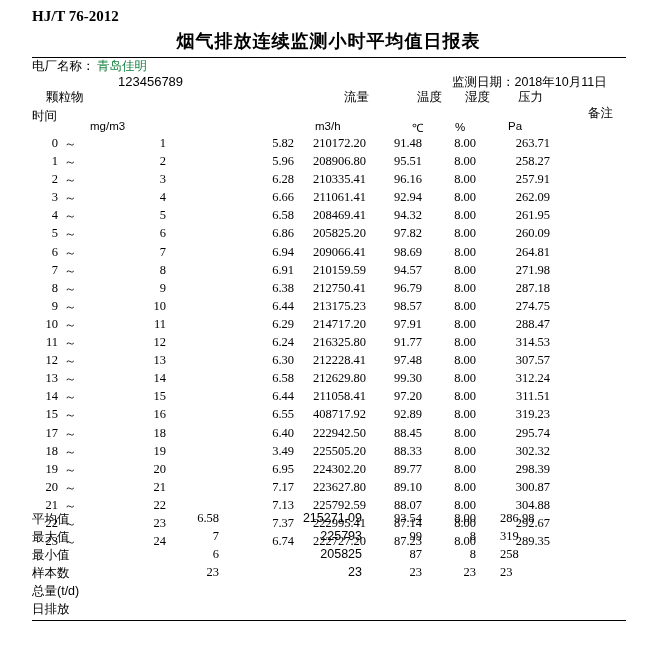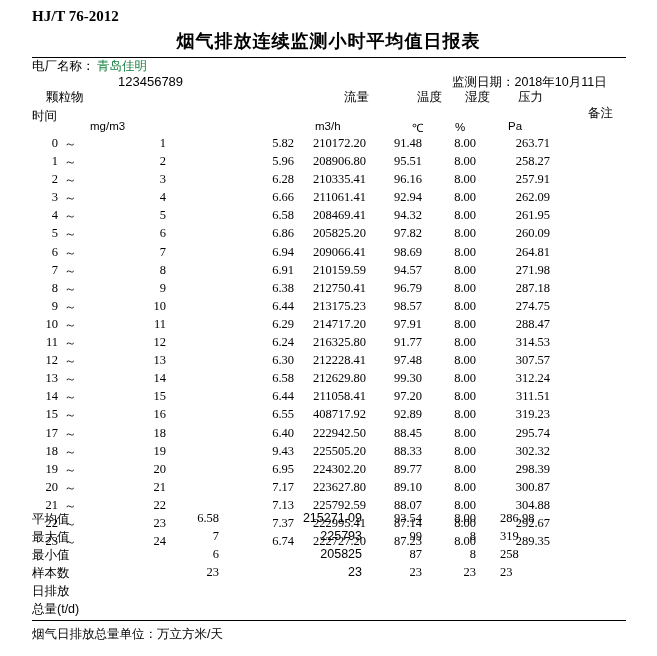--- a/index.html
+++ b/index.html
@@ -362,21 +362,21 @@
         <span class="c-pm">6.40</span>
         <span class="c-flow">222942.50</span>
         <span class="c-temp">88.45</span>
         <span class="c-hum">8.00</span>
         <span class="c-pre">295.74</span>
       </div>
       <div class="row">
         <span class="c-h1">18</span>
         <span class="c-tld">～</span>
         <span class="c-h2">19</span>
-        <span class="c-pm">9.43</span>
+        <span class="c-pm">3.49</span>
         <span class="c-flow">225505.20</span>
         <span class="c-temp">88.33</span>
         <span class="c-hum">8.00</span>
         <span class="c-pre">302.32</span>
       </div>
       <div class="row">
         <span class="c-h1">19</span>
         <span class="c-tld">～</span>
         <span class="c-h2">20</span>
         <span class="c-pm">6.95</span>
@@ -453,32 +453,31 @@
       </div>
       <div class="srow">
         <span class="s-label">样本数</span>
         <span class="s-pm">23</span>
         <span class="s-flow">23</span>
         <span class="s-temp">23</span>
         <span class="s-hum">23</span>
         <span class="s-pre">23</span>
       </div>
       <div class="srow">
+        <span class="s-label">总量(t/d)</span>
+        <span class="s-pm"></span>
+        <span class="s-flow"></span>
+        <span class="s-temp"></span>
+        <span class="s-hum"></span>
+        <span class="s-pre"></span>
+      </div>
+      <div class="srow">
         <span class="s-label">日排放</span>
         <span class="s-pm"></span>
         <span class="s-flow"></span>
         <span class="s-temp"></span>
         <span class="s-hum"></span>
         <span class="s-pre"></span>
       </div>
-      <div class="srow">
-        <span class="s-label">总量(t/d)</span>
-        <span class="s-pm"></span>
-        <span class="s-flow"></span>
-        <span class="s-temp"></span>
-        <span class="s-hum"></span>
-        <span class="s-pre"></span>
-      </div>
     </div>
 
   <div class="bottom-rule"></div>
-  <div class="footer-note">烟气日排放总量单位：万立方米/天</div>
 </div>
 
 </body></html>

